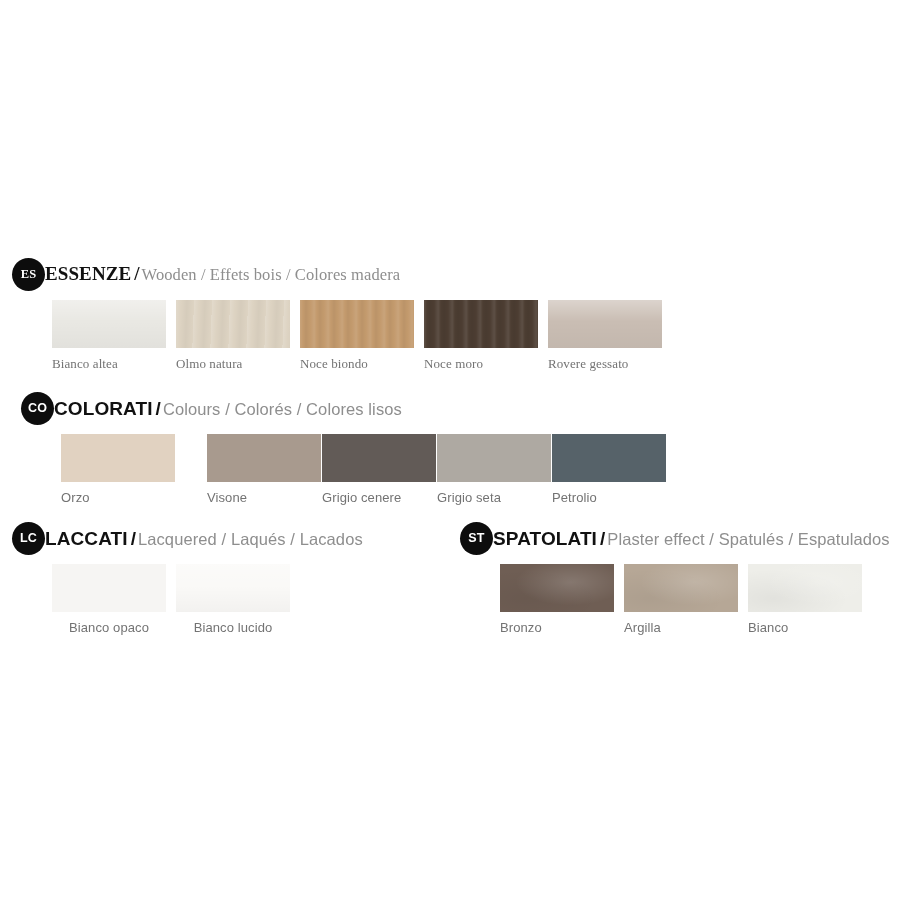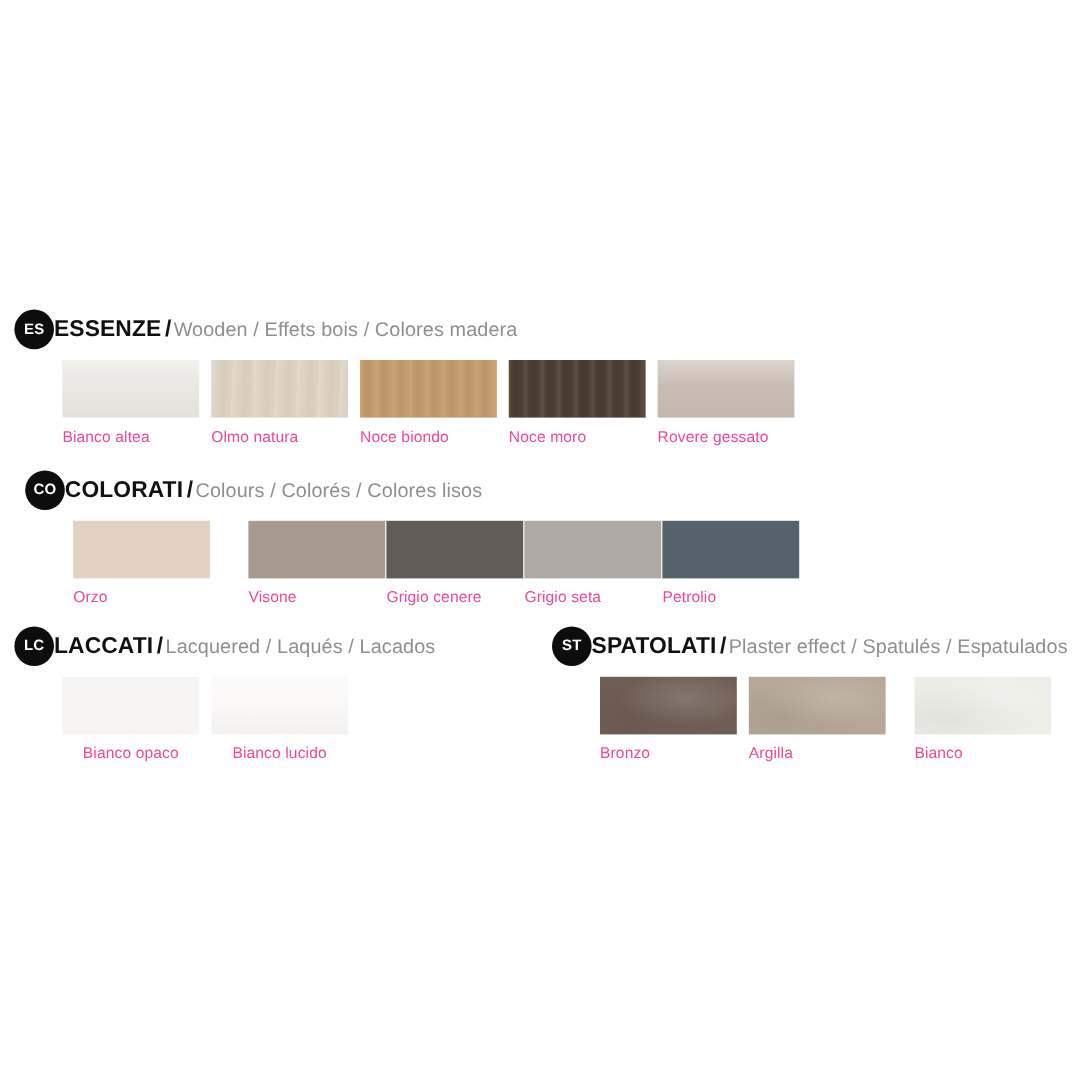--- a/index.html
+++ b/index.html
@@ -88,21 +88,21 @@
   .swatch-chip {
     width: 114px;
     height: 48px;
     box-sizing: border-box;
     position: relative;
     overflow: hidden;
   }
 
   .swatch-label {
     font-size: 13px;
-    color: #ec4899;
+    color: #737373;
     margin-top: 8px;
     white-space: nowrap;
     letter-spacing: 0.1px;
   }
 
   
   .grain::after {
     content: "";
     position: absolute;
     left: 0; top: 0; right: 0; bottom: 0;
@@ -138,21 +138,21 @@
   }
   .sheen::after {
     content: "";
     position: absolute;
     left: 0; top: 0; right: 0; bottom: 0;
     background: linear-gradient(180deg, rgba(255,255,255,0.35), rgba(255,255,255,0) 45%, rgba(0,0,0,0.03));
     pointer-events: none;
   }
 
   
-  #sec-essenze   { left: 12px;  top: 258px; }
+  #sec-essenze   { left: 12px;  top: 258px; font-family: Liberation Serif, serif; }
   #sec-colorati  { left: 21px;  top: 392px; }
   #sec-laccati   { left: 12px;  top: 522px; text-align: center; }
   #sec-spatolati { left: 460px; top: 522px; }
 
   .row-offset { left: 40px; top: 42px; }
 </style>
 </head>
 <body>
 
 <div id="sheet">
@@ -243,21 +243,21 @@
       <div class="badge">ST</div>
       <div class="head-text">
         <span class="head-title">SPATOLATI</span><span class="head-slash">/</span><span class="head-sub">Plaster effect / Spatulés / Espatulados</span>
       </div>
     </div>
     <div class="swatch-row row-offset">
       <div class="swatch-cell" style="margin-right:10px">
         <div class="swatch-chip plaster" style="background:#6f5e54"></div>
         <div class="swatch-label">Bronzo</div>
       </div>
-      <div class="swatch-cell" style="margin-right:24px">
+      <div class="swatch-cell" style="margin-right:10px">
         <div class="swatch-chip plaster" style="background:#b6a796"></div>
         <div class="swatch-label">Argilla</div>
       </div>
       <div class="swatch-cell">
         <div class="swatch-chip plaster" style="background:#eeeee9"></div>
         <div class="swatch-label">Bianco</div>
       </div>
     </div>
   </div>
 

